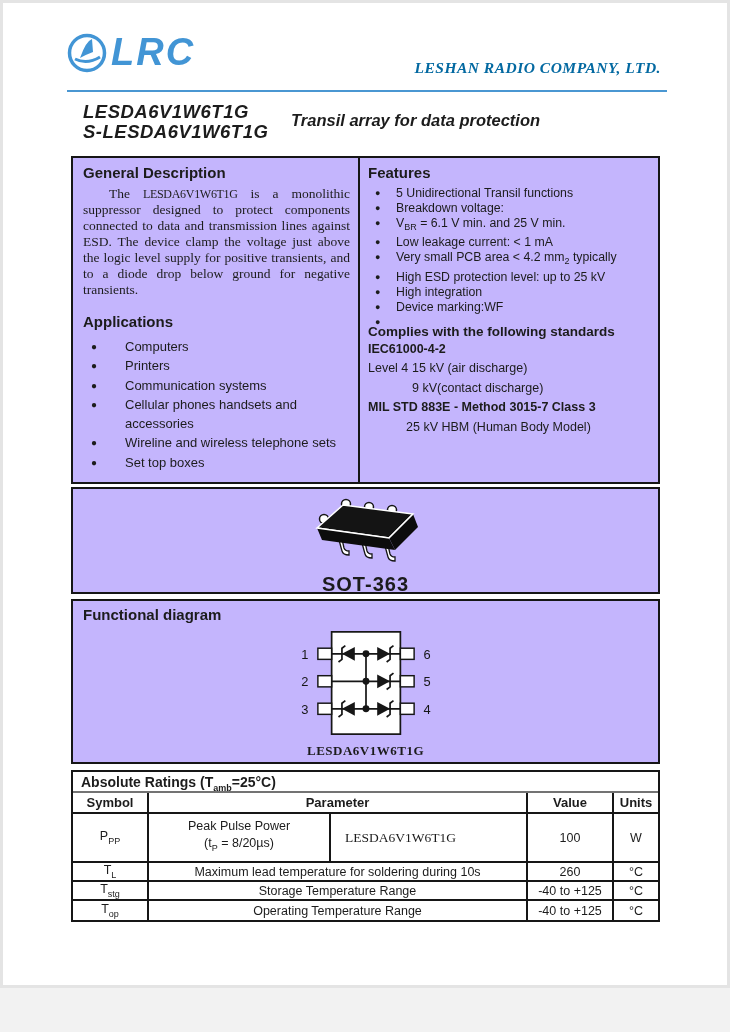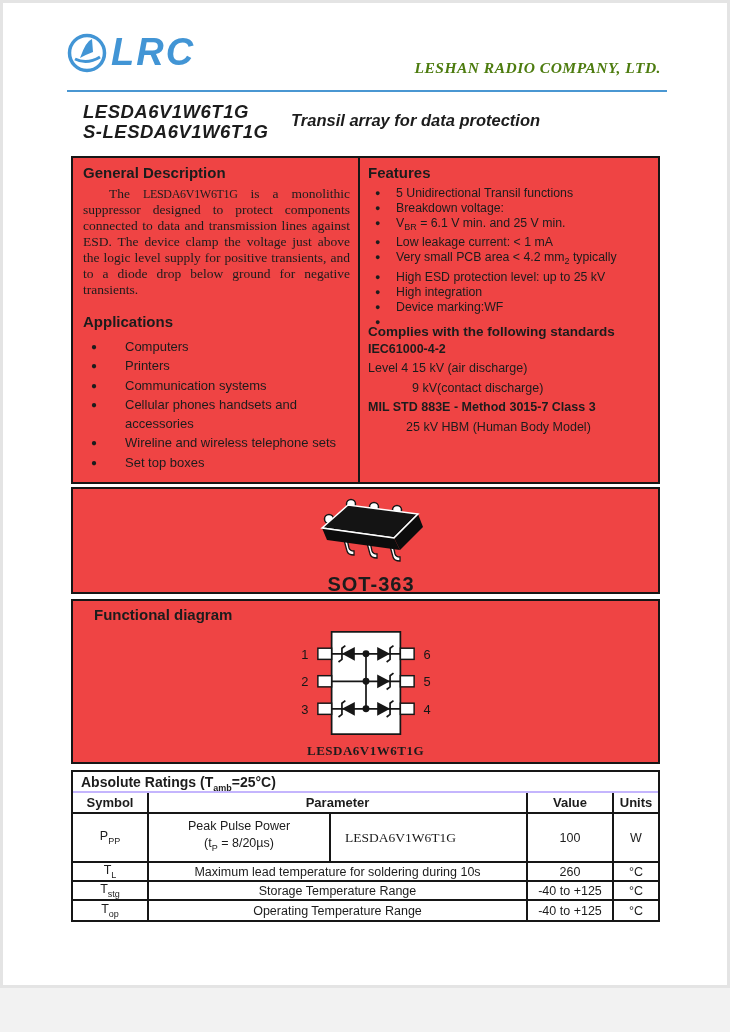--- a/index.html
+++ b/index.html
@@ -9,30 +9,30 @@
     border:3px solid #e4e4e4; overflow:hidden; color:#1c1c1c;
     font-family:"Liberation Sans", sans-serif;
   }
   
   .logo { position:absolute; left:62px; top:26px; display:flex; align-items:center; }
   .logo-text {
     font-size:38px; font-weight:bold; font-style:italic; color:#4295d5;
     letter-spacing:2px; line-height:44px; margin-left:2px;
   }
   .company {
-    position:absolute; right:66px; top:56px; color:#4d7c0f;
+    position:absolute; right:66px; top:56px; color:#0369a1;
     font-family:"Liberation Serif", serif; font-style:italic; font-weight:bold;
     font-size:15.5px; letter-spacing:0.5px;
   }
   .blue-rule { position:absolute; left:64px; top:87px; width:600px; height:2px; background:#4a97d2; }
   
   .part-titles { position:absolute; left:80px; top:99px; font-size:18.5px; font-weight:bold; font-style:italic; line-height:19.5px; letter-spacing:0.5px; }
   .subtitle { position:absolute; left:288px; top:108px; font-size:16.5px; font-weight:bold; font-style:italic; }
   
-  .box { position:absolute; left:68px; background:#ef4444; border:2px solid #161616;padding-left:11px; }
+  .box { position:absolute; left:68px; background:#c4b5fd; border:2px solid #161616; }
   .box1 { top:153px; width:589px; height:328px; }
   .v-divider { position:absolute; left:285px; top:0; bottom:0; width:2px; background:#161616; }
   .pane-left  { position:absolute; left:0; top:0; width:285px; height:100%; padding:6px 8px 0 10px; }
   .pane-right { position:absolute; left:287px; top:0; right:0; height:100%; padding:6px 6px 0 8px; }
   .sec-h { font-size:15px; font-weight:bold; }
   .gd-p {
     margin-top:5px; font-family:"Liberation Serif", serif; font-size:13.5px;
     line-height:16px; text-align:justify; text-indent:26px;
   }
   .gd-pn { font-size:12px; letter-spacing:-0.3px; }
@@ -58,21 +58,21 @@
   
   .box3 { top:596px; width:589px; height:165px; }
   .fd-h { padding:5px 0 0 10px; }
   .fd-svg { position:absolute; left:50%; transform:translateX(-50%); top:24px; }
   .fd-caption {
     position:absolute; bottom:3px; left:0; right:0; text-align:center;
     font-family:"Liberation Serif", serif; font-weight:bold; font-size:13px; letter-spacing:0.5px;
   }
   
   .ratings { position:absolute; left:68px; top:767px; width:589px; border:2px solid #161616; font-size:12.5px; }
-  .r-band { height:21px; border-bottom:2px solid #c4b5fd; font-size:14px; font-weight:bold; padding:2px 0 0 8px; }
+  .r-band { height:21px; border-bottom:2px solid #737373; font-size:14px; font-weight:bold; padding:2px 0 0 8px; }
   .r-row { display:grid; grid-template-columns:76px 182px 197px 86px 1fr; }
   .r-cell { border-right:2px solid #161616; border-bottom:2px solid #161616; display:flex; align-items:center; justify-content:center; text-align:center; }
   .r-cell.last { border-right:none; }
   .r-row.bottom .r-cell { border-bottom:none; }
   .r-head .r-cell { height:21px; font-weight:bold; font-size:13px; }
   .span2 { grid-column:2 / 4; }
   .h49 .r-cell { height:49px; }
   .h19 .r-cell { height:19px; }
   .cell-device { justify-content:flex-start; padding-left:14px; font-family:"Liberation Serif", serif; font-size:13.5px; }
   .p2lines { flex-direction:column; line-height:17px; }

